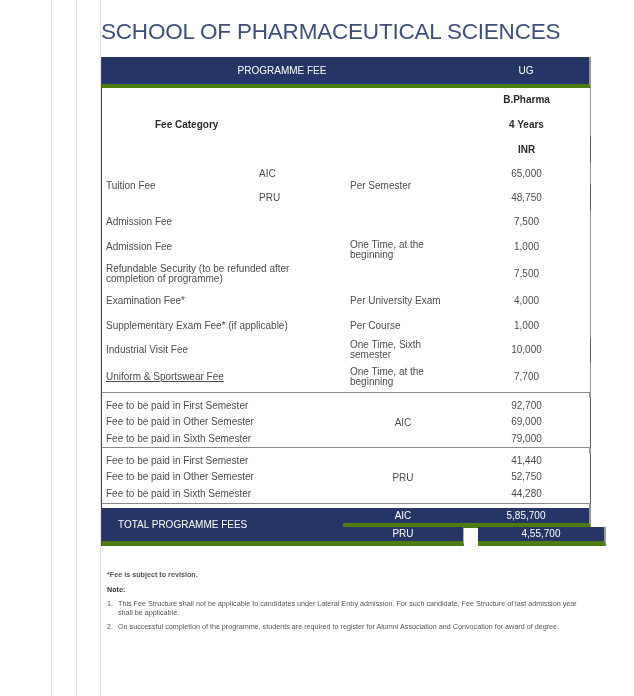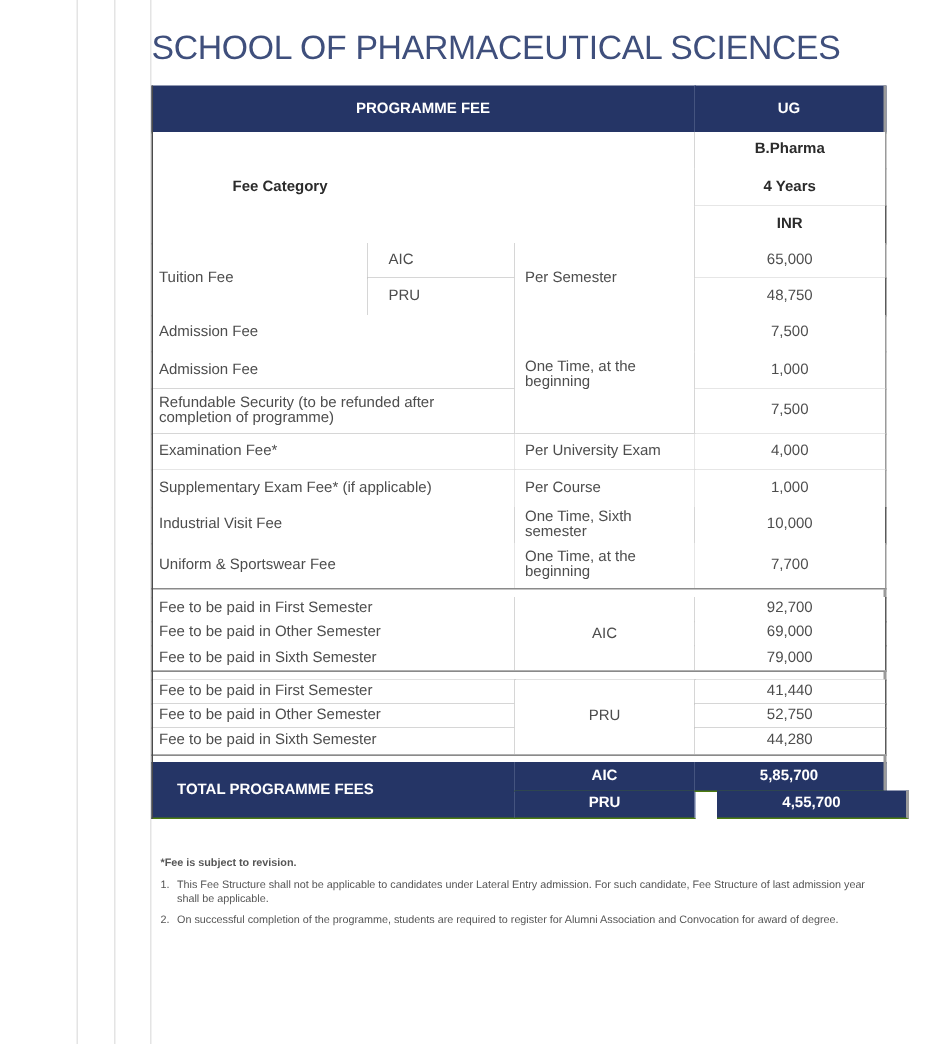--- a/index.html
+++ b/index.html
@@ -19,22 +19,22 @@
     position:absolute; box-sizing:border-box;
     display:flex; align-items:center;
     font-family: "Liberation Sans", sans-serif;
     font-size:10px; color:#4d4d4d; line-height:1.0;
     border-right:1px solid #5a5a5a; border-bottom:1px solid #5a5a5a;
     background:#fff; padding:0 5px;
   }
   .c { justify-content:center; text-align:center; }
   .bold { font-weight:bold; color:#2b2b2b; }
   .head {
-    background:#253566; color:#ffffff; font-weight:bold;
-    border-right:1px solid #a9b3cc; border-bottom:1px solid #4d7c0f;
+    background:#253566; color:#ffffff; font-weight:normal;
+    border-right:1px solid #a9b3cc; border-bottom:5px solid #4d7c0f;
   }
   .gray-b { border-bottom-color:#9a9a9a; border-right-color:#9a9a9a; }
   .spacer {
     position:absolute; left:101px; width:490px; box-sizing:border-box;
     border-top:1px solid #8a8a8a; border-bottom:1px solid #8a8a8a;
     border-right:2px solid #9a9a9a; background:#fff;
   }
   .frame-left { position:absolute; left:101px; top:57px; width:1px; height:489px; background:#4a4a4a; }
   .notes {
     position:absolute; left:107px; top:570px; width:470px;
@@ -86,21 +86,21 @@
   <div class="cell c gray-b" style="left:463px;top:289px;width:128px;height:25px;">4,000</div>
 
   <div class="cell gray-b" style="left:101px;top:313px;width:243px;height:26px;">Supplementary Exam Fee* (if applicable)</div>
   <div class="cell gray-b" style="left:343px;top:313px;width:121px;height:26px;padding-left:7px;">Per Course</div>
   <div class="cell c gray-b" style="left:463px;top:313px;width:128px;height:26px;">1,000</div>
 
   <div class="cell" style="left:101px;top:338px;width:243px;height:25px;">Industrial Visit Fee</div>
   <div class="cell" style="left:343px;top:338px;width:121px;height:25px;padding-left:7px;padding-right:40px;">One Time, Sixth semester</div>
   <div class="cell c" style="left:463px;top:338px;width:128px;height:25px;">10,000</div>
 
-  <div class="cell gray-b" style="left:101px;top:362px;width:243px;height:31px;">Uniform &amp; Sportswear Fee</div>
+  <div class="cell gray-b" style="left:101px;top:362px;width:243px;height:31px;text-decoration:underline;">Uniform &amp; Sportswear Fee</div>
   <div class="cell gray-b" style="left:343px;top:362px;width:121px;height:31px;padding-left:7px;padding-right:20px;">One Time, at the beginning</div>
   <div class="cell c gray-b" style="left:463px;top:362px;width:128px;height:31px;">7,700</div>
 
   <div class="spacer" style="top:392px;height:7px;"></div>
 
   <div class="cell" style="left:101px;top:398px;width:243px;height:17px;">Fee to be paid in First Semester</div>
   <div class="cell" style="left:101px;top:414px;width:243px;height:17px;">Fee to be paid in Other Semester</div>
   <div class="cell" style="left:101px;top:430px;width:243px;height:18px;">Fee to be paid in Sixth Semester</div>
   <div class="cell c" style="left:343px;top:398px;width:121px;height:50px;">AIC</div>
   <div class="cell c" style="left:463px;top:398px;width:128px;height:17px;">92,700</div>
@@ -123,20 +123,21 @@
   <div class="cell head c" style="left:343px;top:508px;width:121px;height:20px;">AIC</div>
   <div class="cell head c" style="left:343px;top:527px;width:121px;height:19px;">PRU</div>
   <div class="cell head c" style="left:463px;top:508px;width:128px;height:20px;border-right:2px solid #9a9a9a;">5,85,700</div>
   <div class="cell head c" style="left:478px;top:527px;width:128px;height:19px;border-right:2px solid #9a9a9a;">4,55,700</div>
 
   <div class="frame-left"></div>
 </div>
 
 <div class="notes">
   <div class="n1">*Fee is subject to revision.</div>
+  <div class="note-h">Note:</div>
   <ol>
     <li>
       <span class="num">1.</span>
       <span>This Fee Structure shall not be applicable to candidates under Lateral Entry admission. For such candidate, Fee Structure of last admission year shall be applicable.</span>
     </li>
     <li>
       <span class="num">2.</span>
       <span>On successful completion of the programme, students are required to register for Alumni Association and Convocation for award of degree.</span>
     </li>
   </ol>

